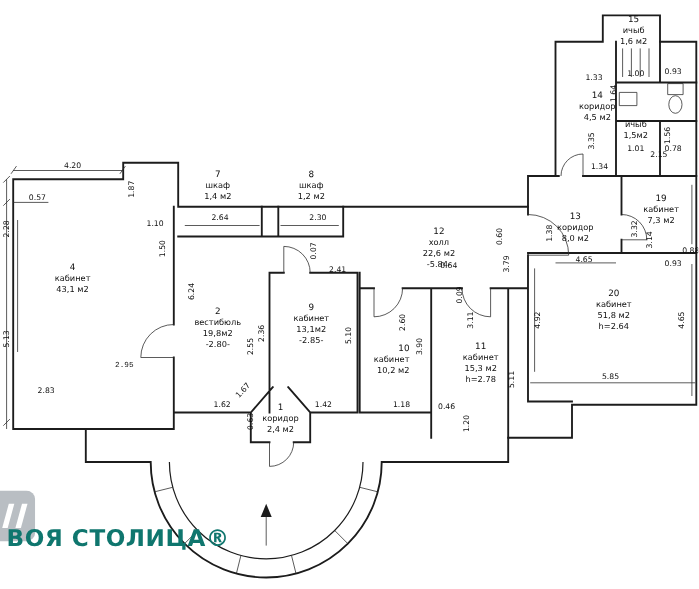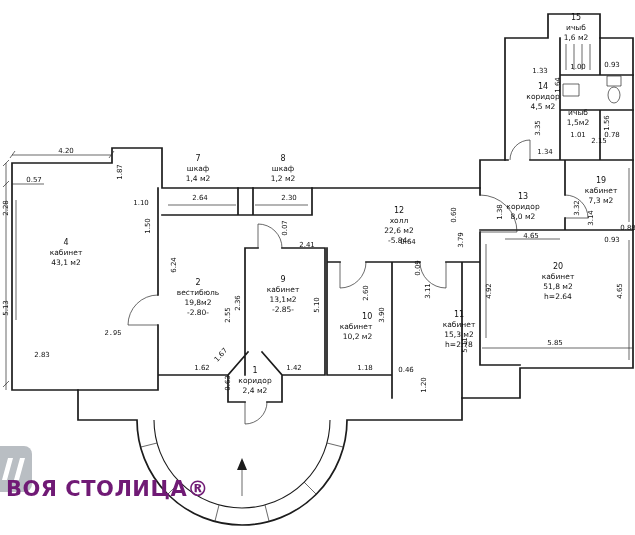--- a/index.html
+++ b/index.html
@@ -18,21 +18,21 @@
   }
   .room .num{font-size:8px;}
   .dim{
     position:absolute;font-size:7px;white-space:nowrap;
     transform:translate(-50%,-50%);
   }
   .dim.r1{transform:translate(-50%,-50%) rotate(-90deg);}
   .dim.r2{transform:translate(-50%,-50%) rotate(-48deg);}
   .wm-title{
     position:absolute;left:6px;top:477px;font-size:21px;font-weight:bold;
-    color:#701a75;letter-spacing:0.5px;white-space:nowrap;
+    color:#0f766e;letter-spacing:0.5px;white-space:nowrap;
   }
   .wm-sub{
     position:absolute;left:0px;top:507px;font-size:11px;color:#b4b9be;
     letter-spacing:1.6px;white-space:nowrap;
   }
   .logo{position:absolute;left:0px;top:446px;}
 </style>
 </head>
 <body>
 
@@ -112,21 +112,21 @@
         <div class="num">12</div>
         <div class="name">холл</div>
         <div class="area">22,6 м2</div>
         <div class="note">-5.84-</div>
       </div>
       <div class="room" style="left: 356px; top: 312px; text-align: right;">
         <div class="num">10</div>
         <div class="name">кабинет</div>
         <div class="area">10,2 м2</div>
       </div>
-      <div class="room" style="left: 437px; top: 310px; margin-left: 22px;">
+      <div class="room" style="left: 437px; top: 310px;">
         <div class="num">11</div>
         <div class="name">кабинет</div>
         <div class="area">15,3 м2</div>
         <div class="note">h=2.78</div>
       </div>
       <div class="room" style="left: 523px; top: 192px;">
         <div class="num">13</div>
         <div class="name">коридор</div>
         <div class="area">8,0 м2</div>
       </div>

